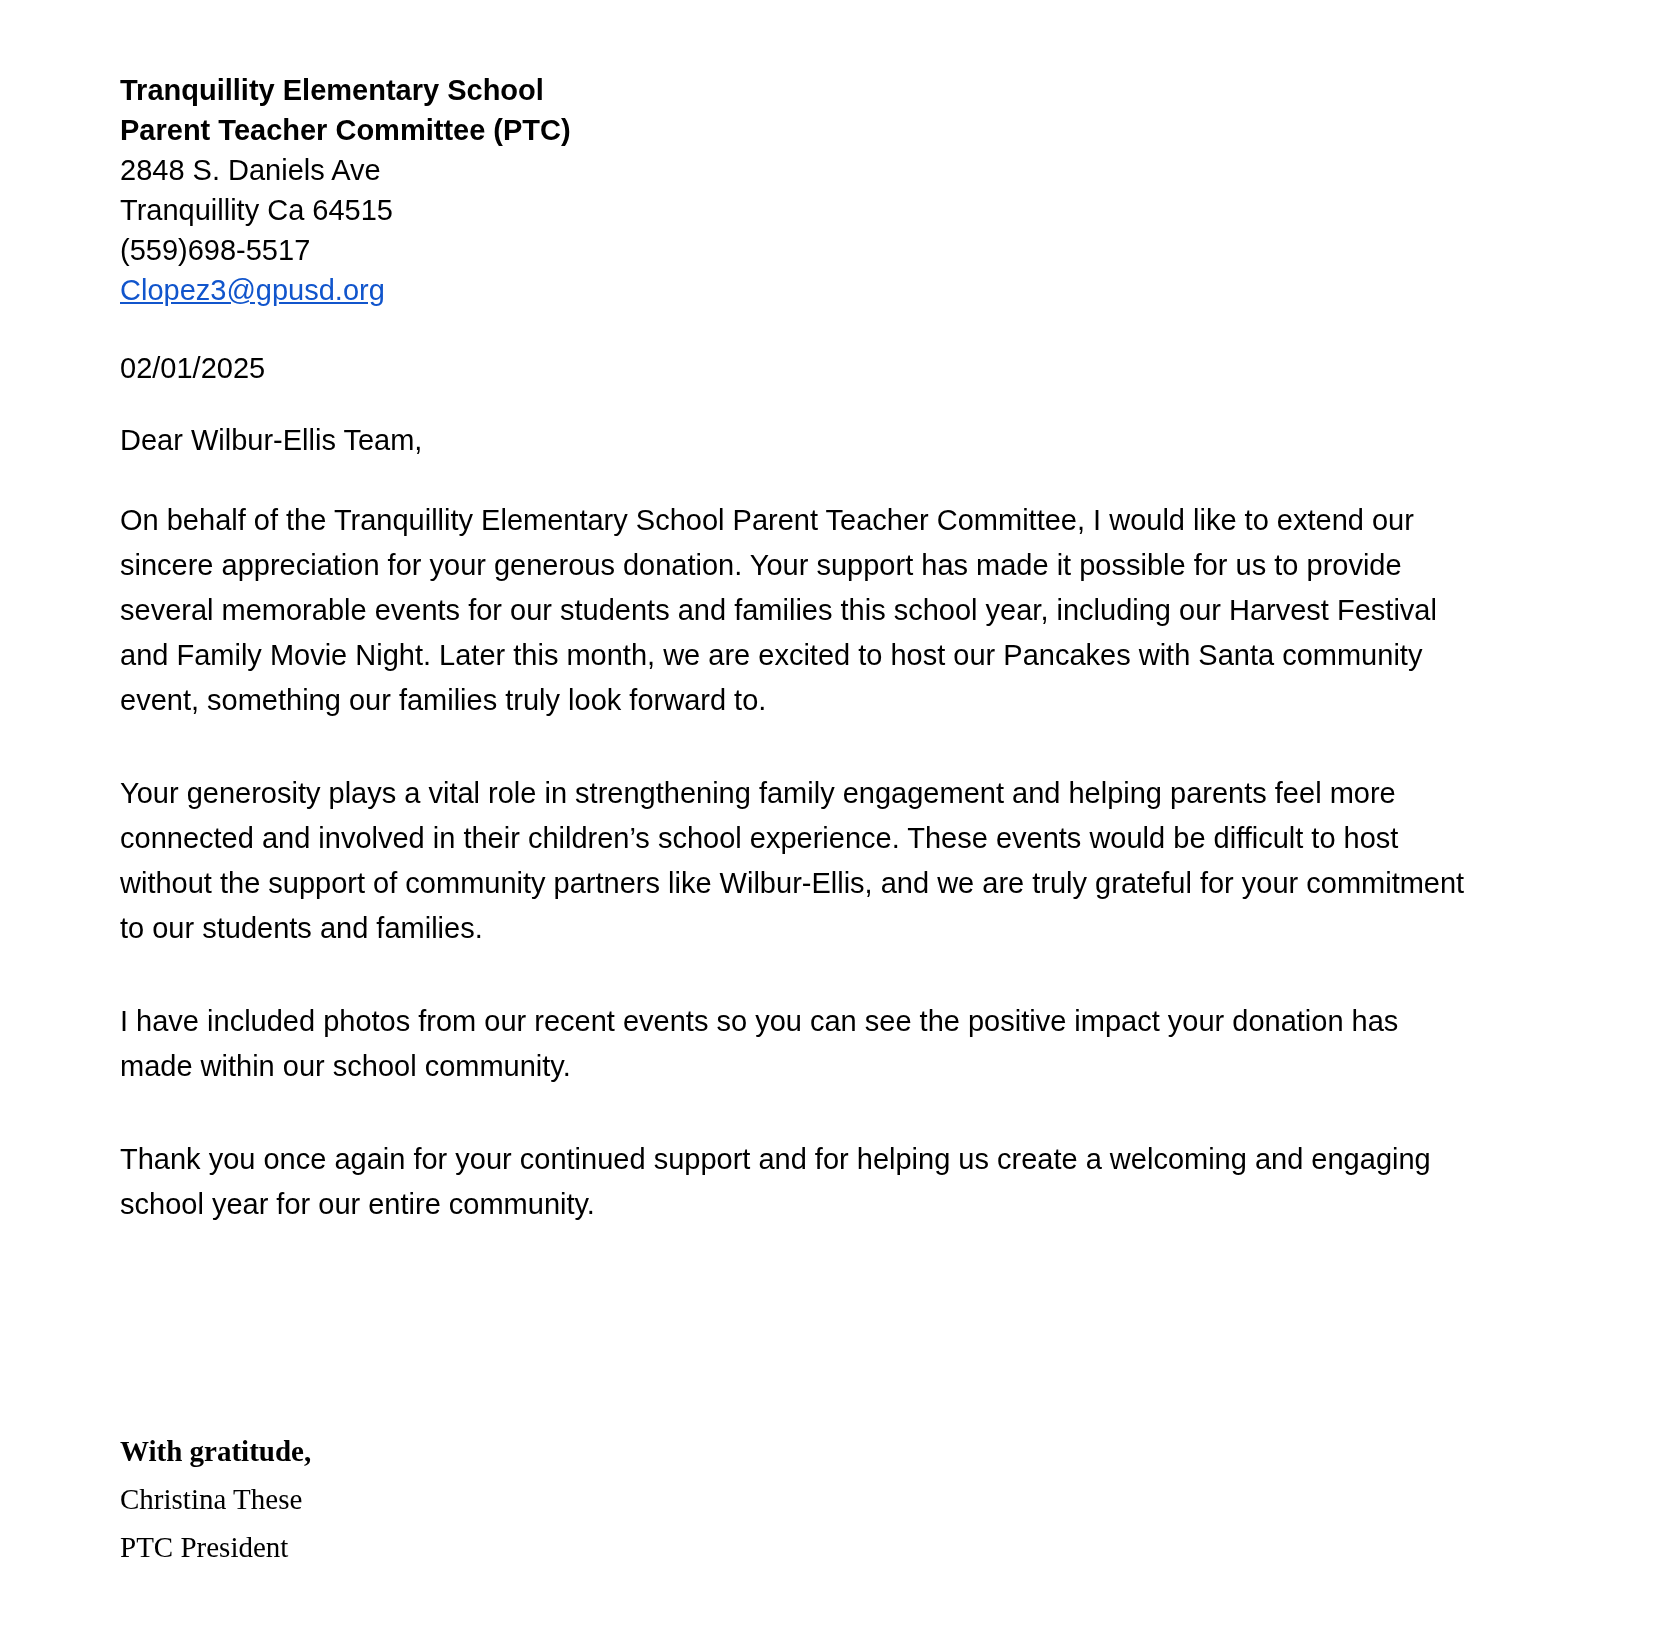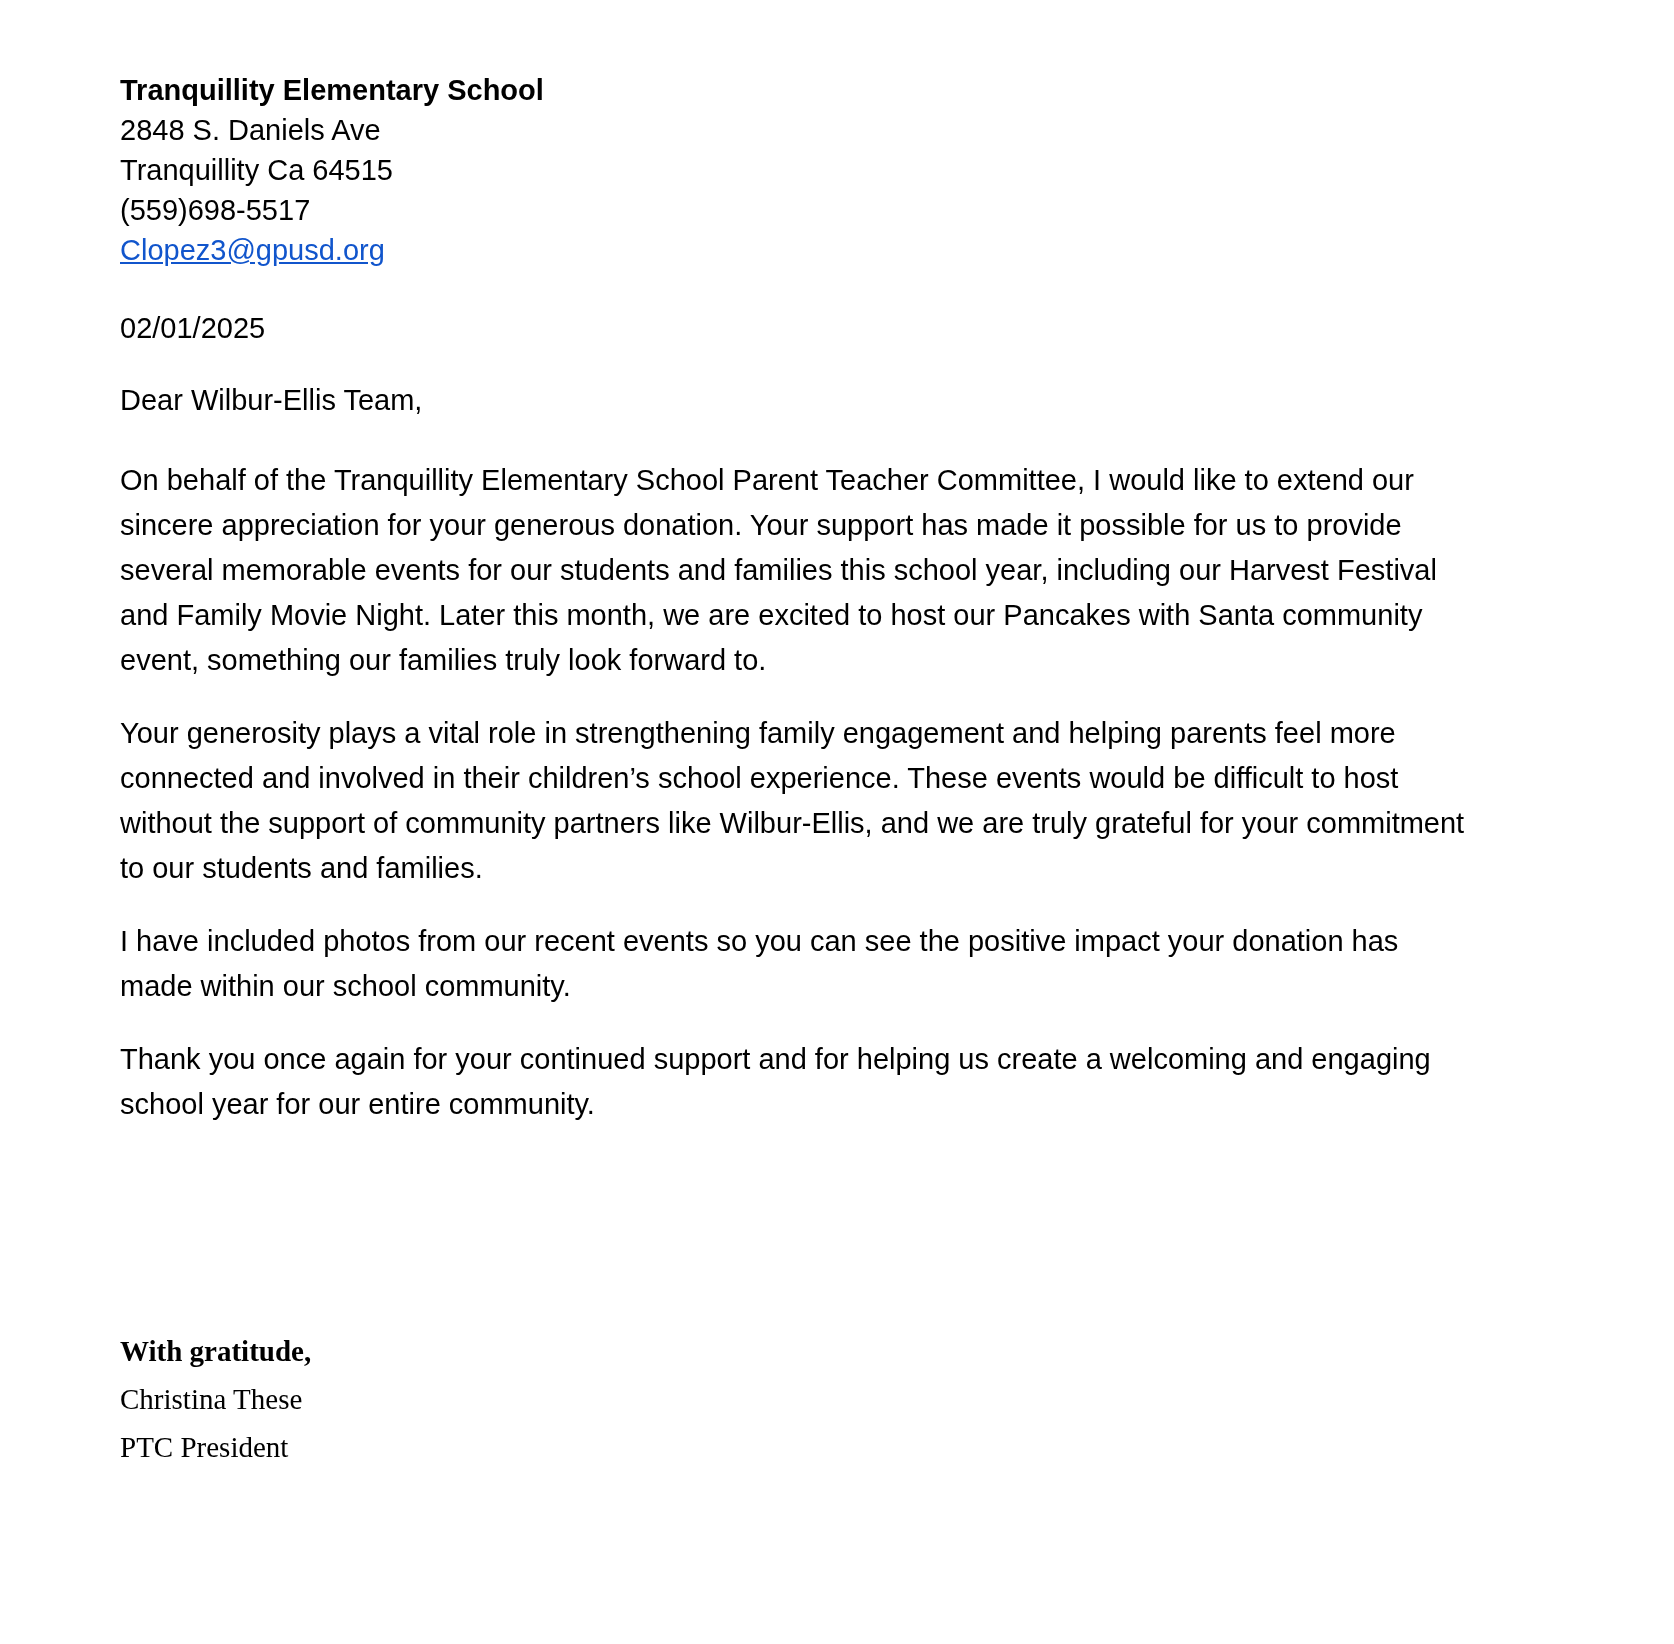--- a/index.html
+++ b/index.html
@@ -44,37 +44,38 @@
     margin-top: 27px;
     line-height: 45px;
     font-weight: normal;
   }
   .body-para {
     margin: 35px 0 0 0;
     line-height: 45px;
     max-width: 1352px;
   }
   .body-para + .body-para {
-    margin-top: 28px;
+    margin-top: 48px;
   }
   .closing {
     margin-top: 200px;
   }
   .closing > div {
     line-height: 48px;
     font-family: Liberation Serif, serif;
   }
 </style>
 </head>
 <body>
 
 <div class="page">
 
   <header class="letterhead">
     <div class="lh-line bold">Tranquillity Elementary School</div>
+    <div class="lh-line bold">Parent Teacher Committee (PTC)</div>
     <div class="lh-line">2848 S. Daniels Ave</div>
     <div class="lh-line">Tranquillity Ca 64515</div>
     <div class="lh-line">(559)698-5517</div>
     <div class="lh-line"><a href="#" class="email-link">Clopez3@gpusd.org</a></div>
   </header>
 
   <div class="date">02/01/2025</div>
 
   <div class="salutation">Dear Wilbur-Ellis Team,</div>
 

